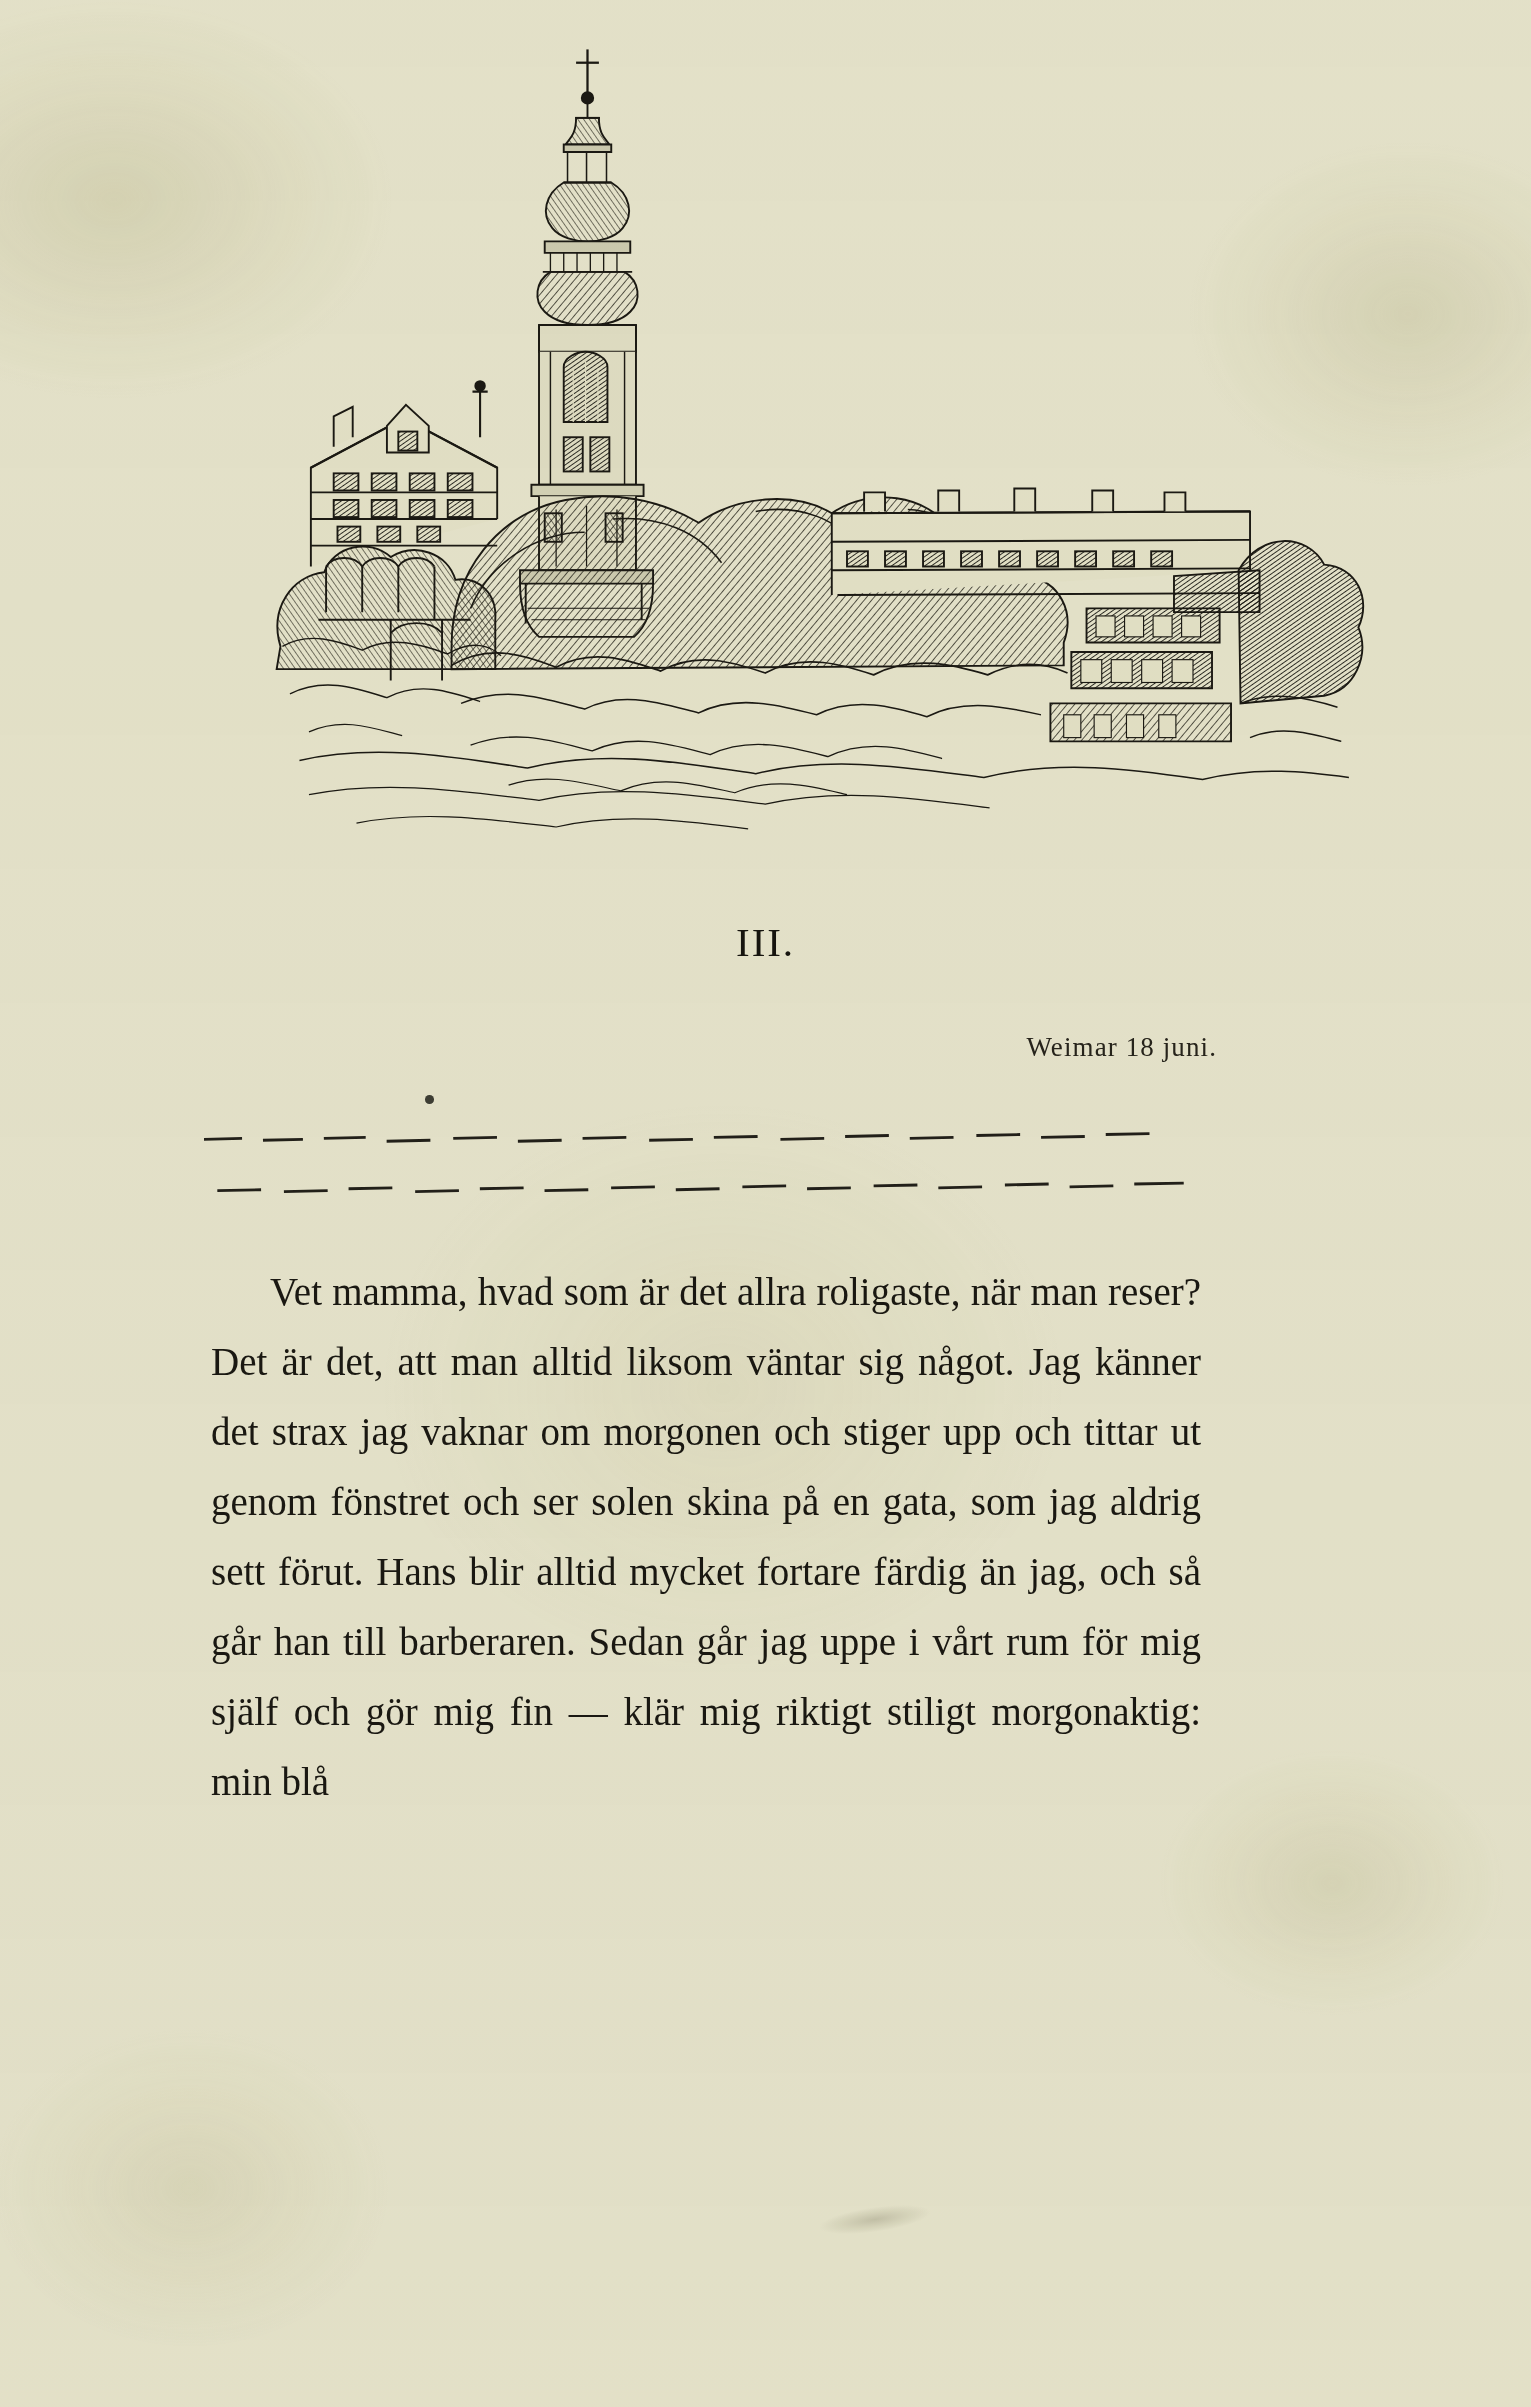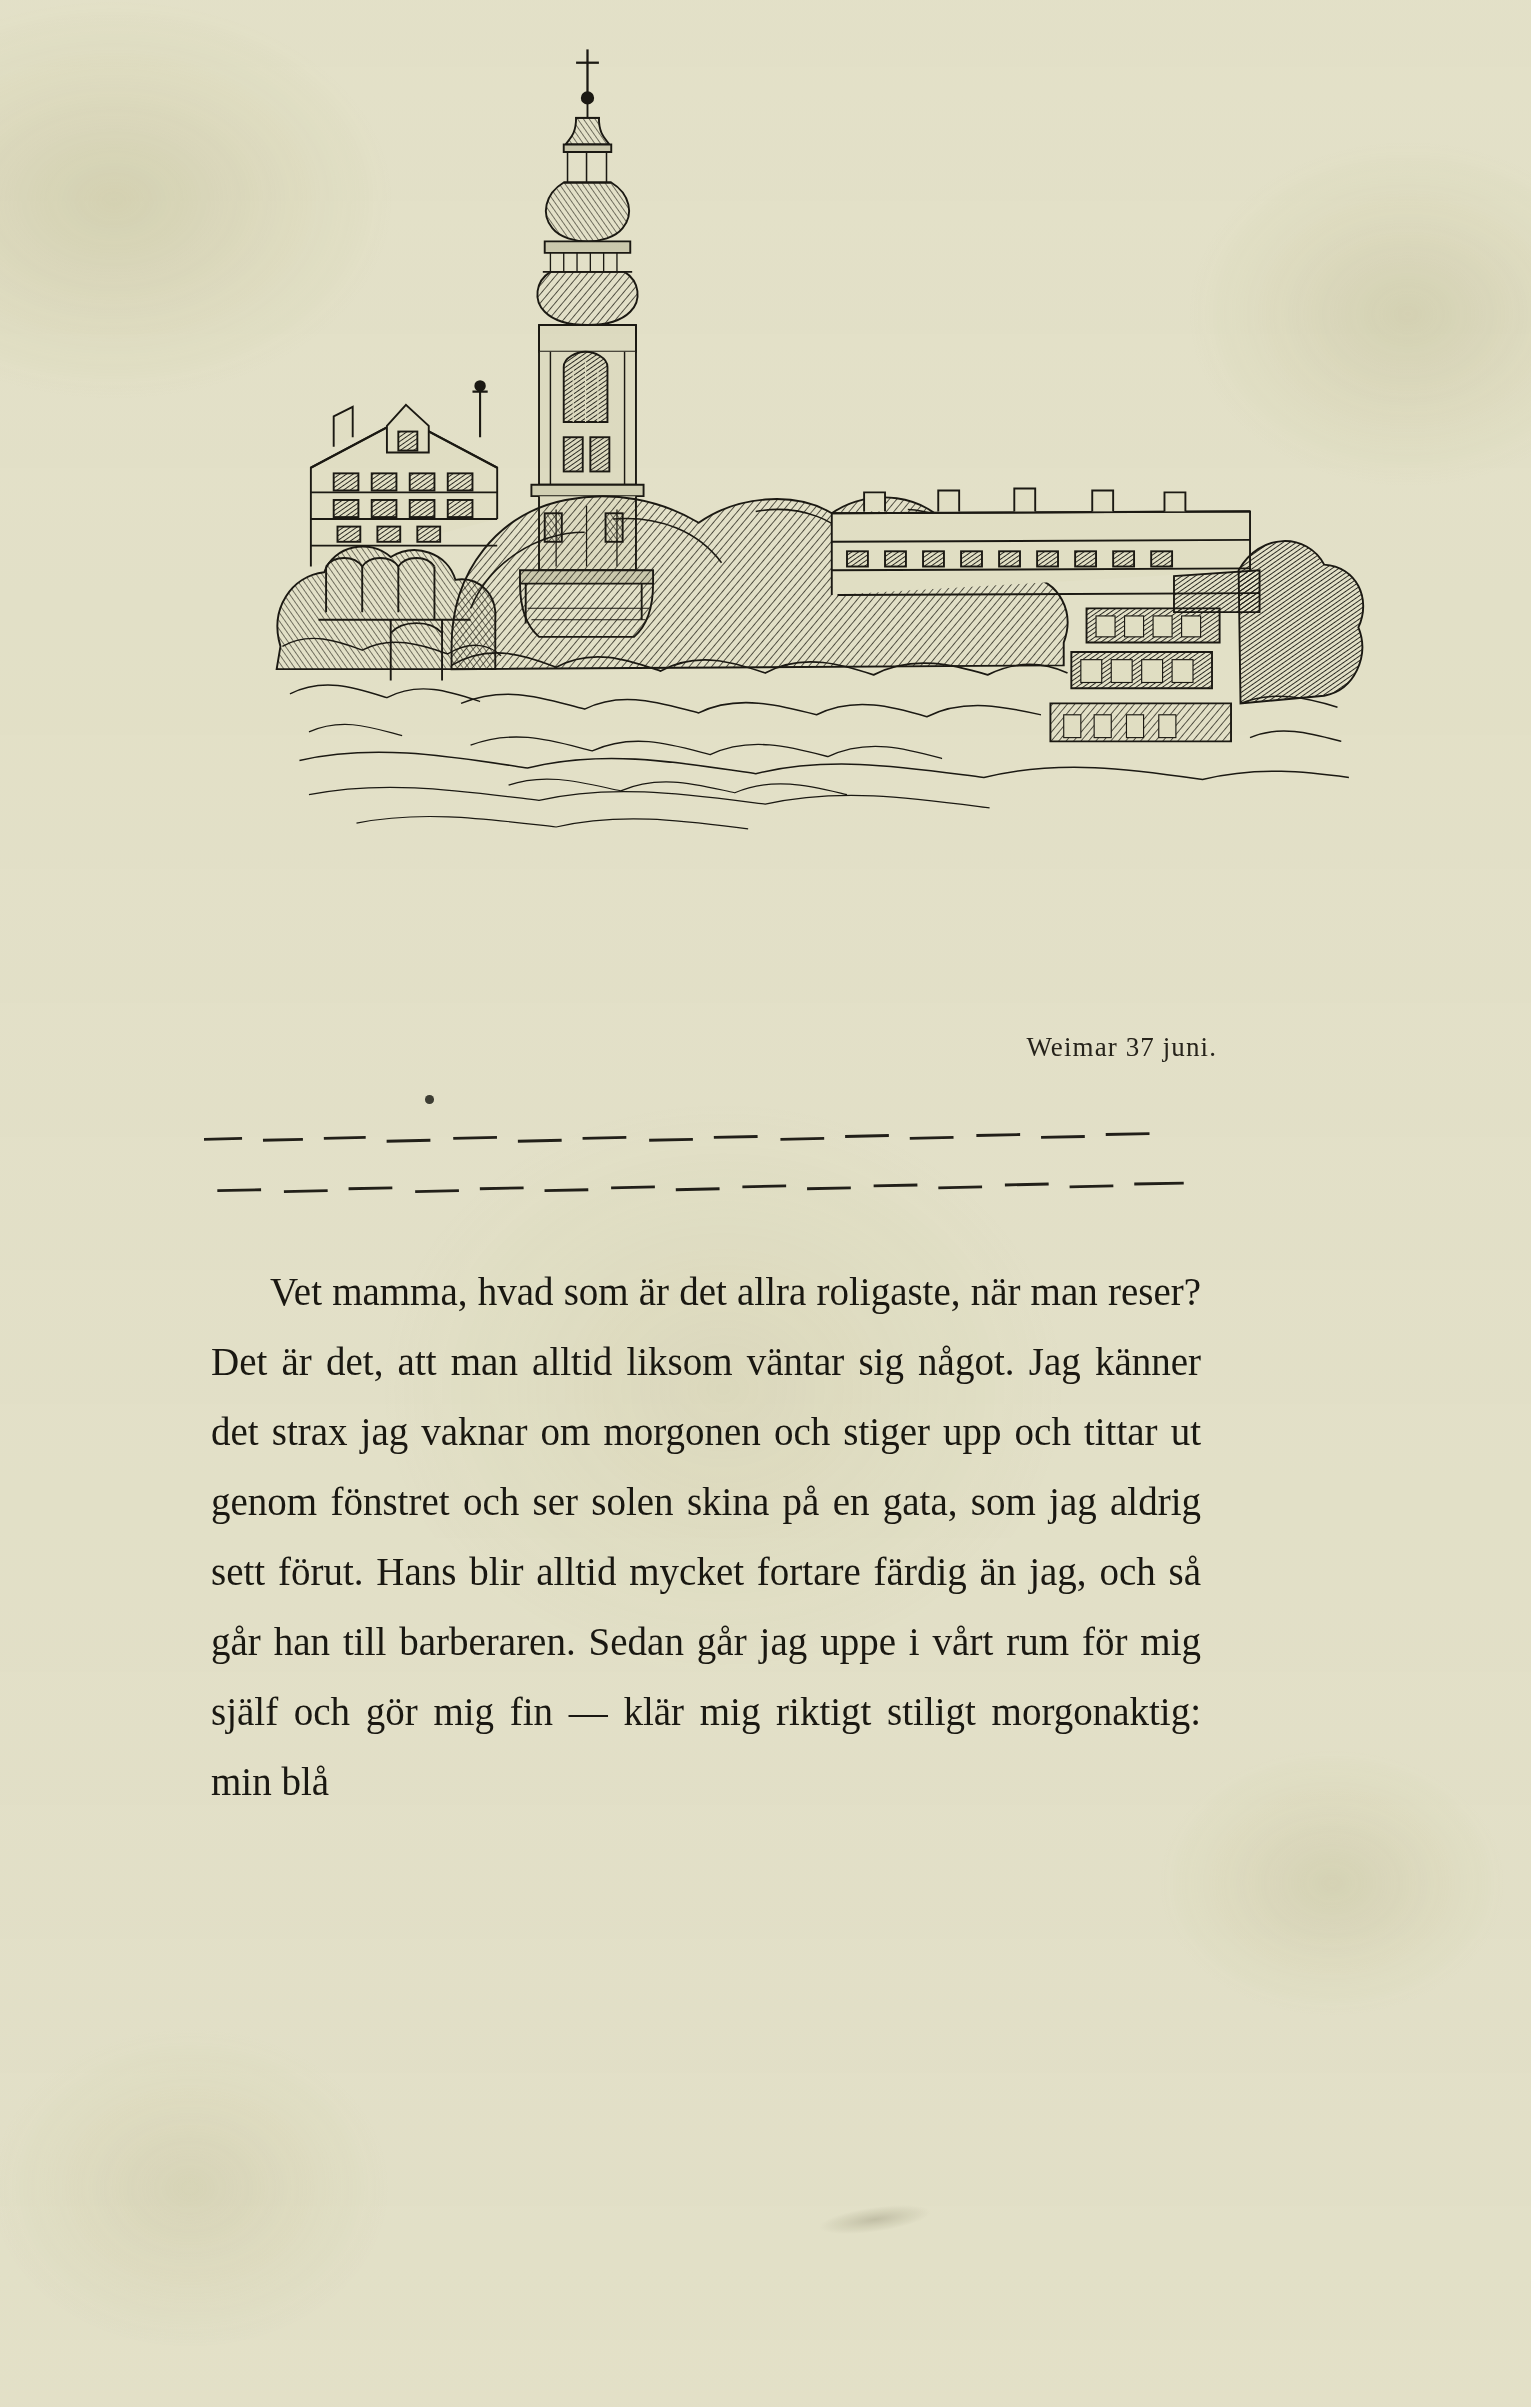--- a/index.html
+++ b/index.html
@@ -274,22 +274,23 @@
         <path d="M140 760 C220 742 300 756 380 768 C460 748 540 762 620 774 C700 754 782 768 860 778 C940 758 1020 770 1090 780 C1150 766 1200 772 1244 778" stroke-width="1.6"></path>
         <path d="M150 796 C230 780 310 792 392 802 C470 784 550 796 630 806 C710 788 790 800 866 810" stroke-width="1.3"></path>
         <path d="M200 826 C270 812 340 822 410 830 C480 814 548 824 612 832" stroke-width="1.2"></path>
 
         <path d="M236 612 L236 676 M290 612 L290 676" stroke-width="2"></path>
         <path d="M236 626 C248 612 278 612 290 626" stroke-width="1.8"></path>
       </g>
     </svg>
   </div>
 
-
-  <div class="dateline">Weimar 37 juni.</div>
+  <div class="chapter-number">III.</div>
+
+  <div class="dateline">Weimar 18 juni.</div>
 
   <div class="ink-dot"></div>
 
   <div class="rule-group">
     <svg viewBox="0 0 1045 110" xmlns="http://www.w3.org/2000/svg">
       <g stroke="#22201a" stroke-width="3" stroke-linecap="butt">
 
         <line x1="0" y1="18" x2="40" y2="17"></line>
         <line x1="62" y1="19" x2="104" y2="18"></line>
         <line x1="126" y1="17" x2="170" y2="16"></line>

